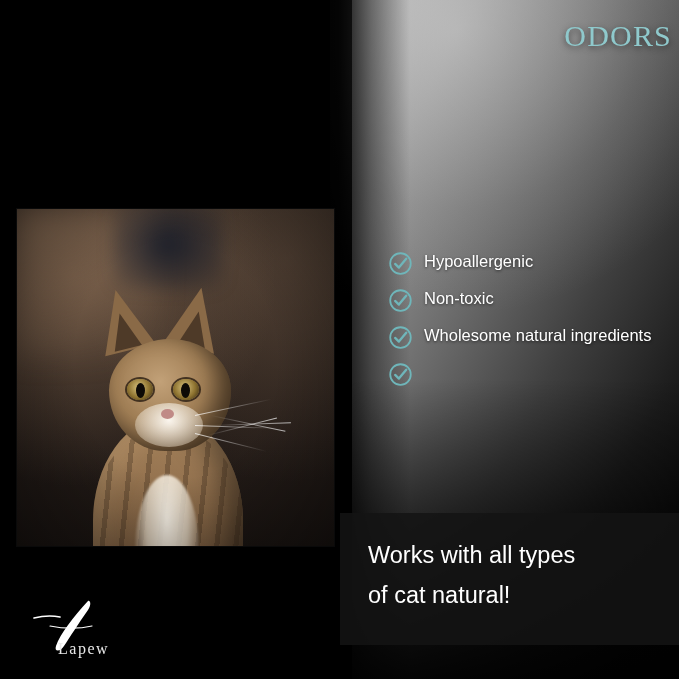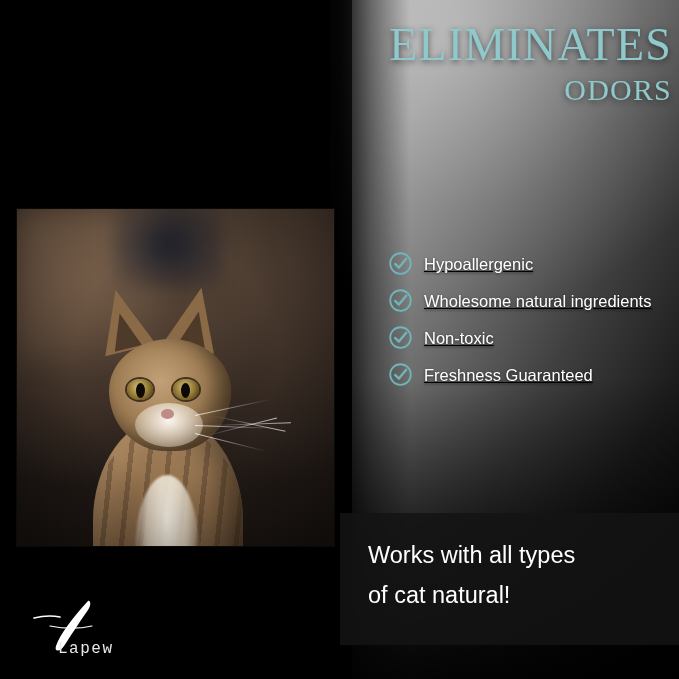--- a/index.html
+++ b/index.html
@@ -190,23 +190,22 @@
 
   
   .bullets {
     position: absolute;
     left: 388px;
     top: 250px;
     width: 280px;
   }
   .bullet-row {
     display: flex;
-    align-items: flex-end;
+    align-items: flex-start;
     margin-bottom: 11px;
-    text-decoration: underline;
   }
   .check {
     flex: 0 0 auto;
     width: 25px;
     height: 25px;
     margin-right: 11px;
     margin-top: 1px;
   }
   .bullet-text {
     color: #ffffff;
@@ -247,39 +246,38 @@
   }
   .logo-mark {
     position: absolute;
     left: 0;
     top: 0;
   }
   .logo-text {
     position: absolute;
     left: 28px;
     top: 42px;
-    font-family: Liberation Mono, monospace;
+    font-family: Liberation Serif, serif;
     font-size: 16px;
     letter-spacing: 1.5px;
     color: #e8e8e8;
   }
 </style>
 </head>
 <body>
 
 <div id="ad">
 
   <div class="bg-base"></div>
   <div class="bg-right"></div>
   <div class="bg-glow"></div>
   <div class="bg-blend"></div>
   <div class="bg-bottom-dark"></div>
 
   <div class="headline">
-    <span class="hl-line l1">ELIMINATES</span>
     <span class="hl-line l3">ODORS</span>
   </div>
 
   <div class="photo">
     <div class="ph-room"></div>
     <div class="ph-wallpatch"></div>
     <div class="ph-darkblob"></div>
 
     <div class="cat">
 
@@ -319,41 +317,40 @@
       <span class="bullet-text">Hypoallergenic</span>
     </div>
 
     <div class="bullet-row">
       <span class="check">
         <svg viewBox="0 0 28 28" width="25" height="25">
           <circle cx="14" cy="14" r="11.5" fill="none" stroke="#6fb6ba" stroke-width="2"></circle>
           <path d="M8 14.5 L12.2 18.6 L20.4 8.6" fill="none" stroke="#6fb6ba" stroke-width="2.6" stroke-linecap="round" stroke-linejoin="round"></path>
         </svg>
       </span>
-      <span class="bullet-text">Wholesome natural ingredients</span>
+      <span class="bullet-text">Non-toxic</span>
     </div>
 
     <div class="bullet-row">
       <span class="check">
         <svg viewBox="0 0 28 28" width="25" height="25">
           <circle cx="14" cy="14" r="11.5" fill="none" stroke="#6fb6ba" stroke-width="2"></circle>
           <path d="M8 14.5 L12.2 18.6 L20.4 8.6" fill="none" stroke="#6fb6ba" stroke-width="2.6" stroke-linecap="round" stroke-linejoin="round"></path>
         </svg>
       </span>
-      <span class="bullet-text">Non-toxic</span>
+      <span class="bullet-text">Wholesome natural ingredients</span>
     </div>
 
     <div class="bullet-row">
       <span class="check">
         <svg viewBox="0 0 28 28" width="25" height="25">
           <circle cx="14" cy="14" r="11.5" fill="none" stroke="#6fb6ba" stroke-width="2"></circle>
           <path d="M8 14.5 L12.2 18.6 L20.4 8.6" fill="none" stroke="#6fb6ba" stroke-width="2.6" stroke-linecap="round" stroke-linejoin="round"></path>
         </svg>
       </span>
-      <span class="bullet-text">Freshness Guaranteed</span>
     </div>
 
   </div>
 
   <div class="callout">
     <div class="callout-text">
       <div>Works with all types</div>
       <div>of cat natural!</div>
     </div>
   </div>

